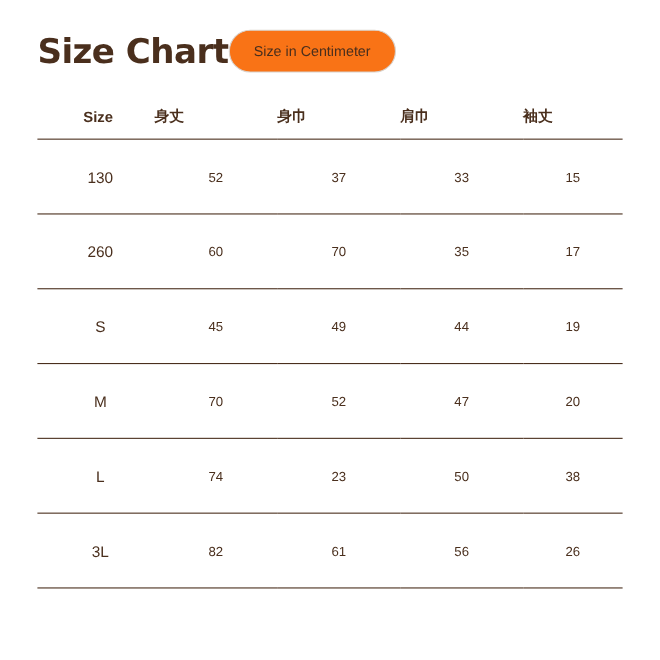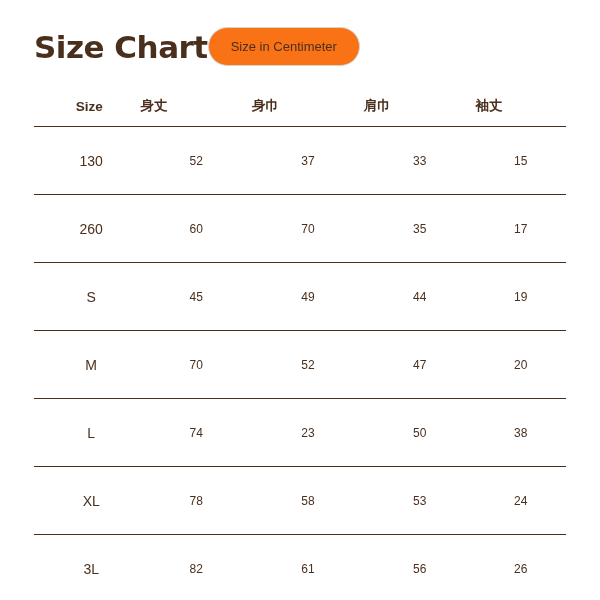--- a/index.html
+++ b/index.html
@@ -148,27 +148,20 @@
         <td class="row-cell">20</td>
       </tr>
       <tr>
         <td class="row-cell label">L</td>
         <td class="row-cell">74</td>
         <td class="row-cell">23</td>
         <td class="row-cell">50</td>
         <td class="row-cell">38</td>
       </tr>
       <tr>
-        <td class="row-cell label">XL</td>
-        <td class="row-cell">78</td>
-        <td class="row-cell">58</td>
-        <td class="row-cell">53</td>
-        <td class="row-cell">24</td>
-      </tr>
-      <tr>
         <td class="row-cell label last-row">3L</td>
         <td class="row-cell last-row">82</td>
         <td class="row-cell last-row">61</td>
         <td class="row-cell last-row">56</td>
         <td class="row-cell last-row">26</td>
       </tr>
     </tbody>
   </table>
 
 </div>

